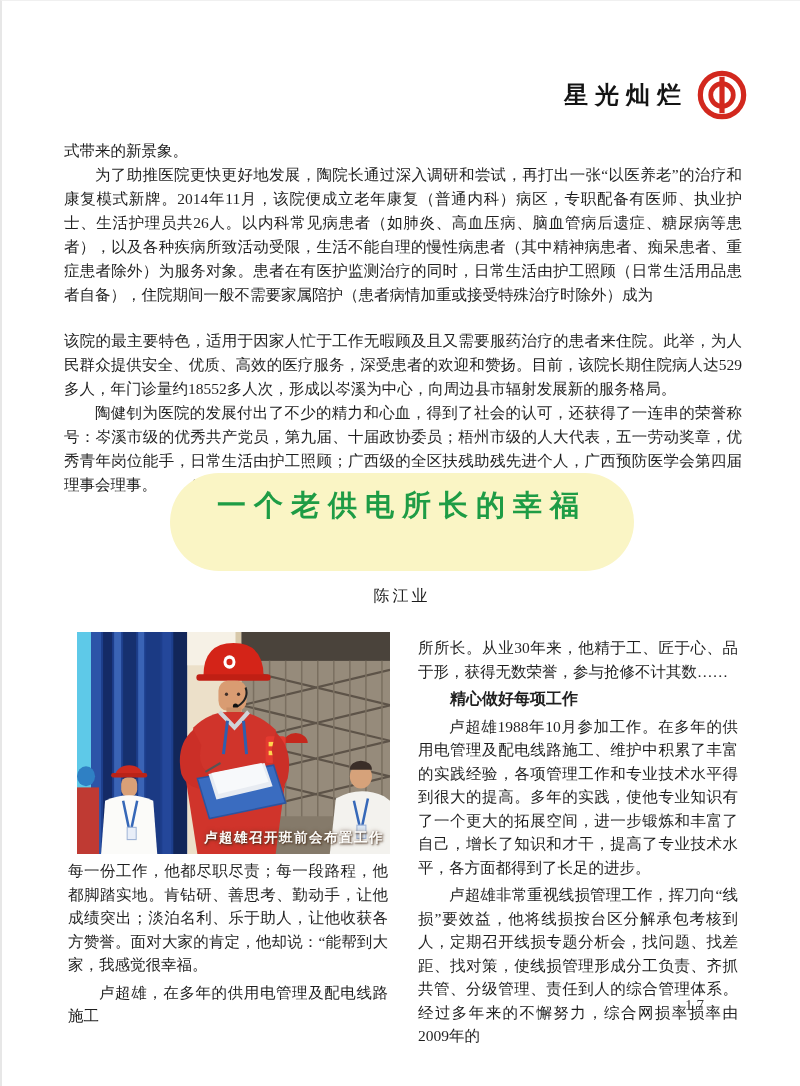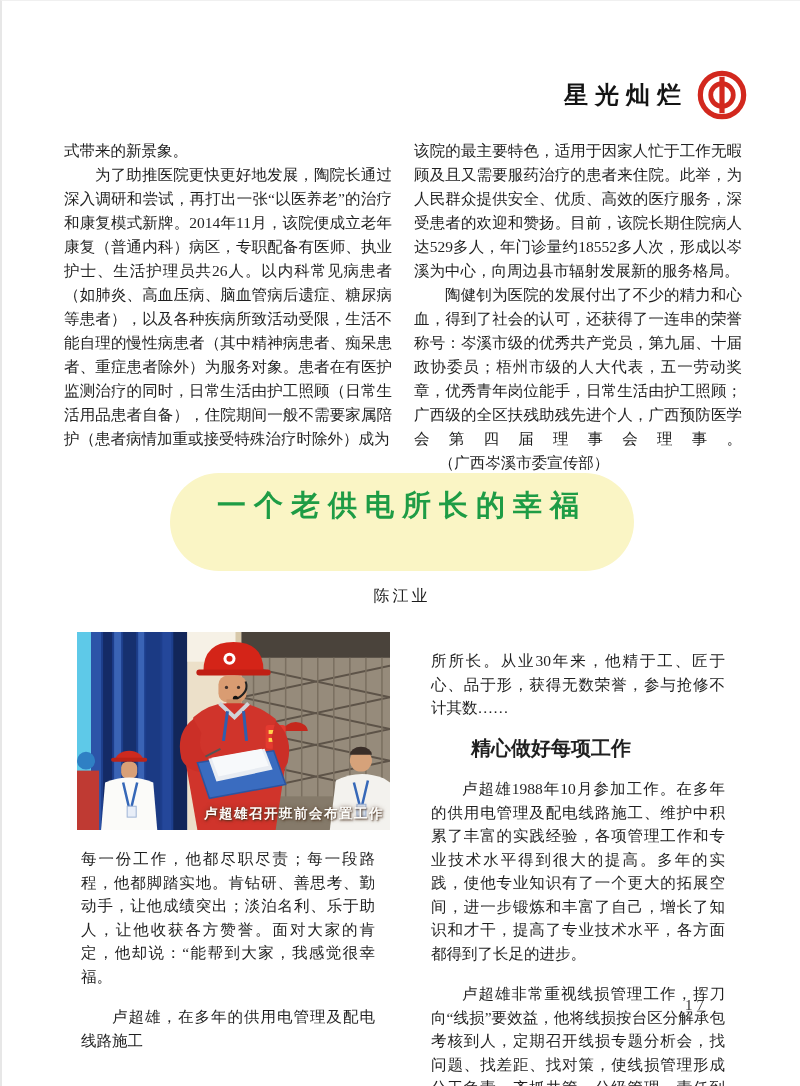--- a/index.html
+++ b/index.html
@@ -7,21 +7,21 @@
     position:relative;width:800px;height:1086px;background:#fff;
     border-left:2px solid #e7e7e7;border-top:1px solid #f0f0f0;
     box-sizing:border-box;overflow:hidden;
     font-family:"Liberation Serif","DejaVu Serif",serif;color:#1f1f1f;
   }
   
   .masthead-row{position:absolute;top:68px;right:52px;display:flex;align-items:center;}
   .masthead{font-size:24px;font-weight:bold;letter-spacing:7px;color:#141414;margin-right:8px;}
   .logo{width:52px;height:52px;display:block;}
   
-  .top-columns{position:absolute;top:138px;left:62px;width:678px;display:flex;gap:22px;}
+  .top-columns{position:absolute;top:138px;left:62px;width:678px;display:flex;gap:22px;flex-direction:column;}
   .col{flex:1;min-width:0;font-size:15.5px;line-height:24px;text-align:justify;}
   .col p{margin:0;}
   .col p.indent{text-indent:2em;}
   .byline{margin-left:1.6em;white-space:nowrap;}
   
   .title-box{
     position:absolute;top:472px;left:168px;width:464px;height:98px;
     background:#faf5c5;border-radius:49px;text-align:center;box-sizing:border-box;padding-top:13px;
   }
   .article-title{
@@ -31,28 +31,28 @@
   .article-subtitle{
     font-size:17px;font-weight:bold;letter-spacing:2px;color:#161616;margin-top:11px;
     font-family:"Liberation Sans","DejaVu Sans",sans-serif;
   }
   .author{position:absolute;top:585px;left:0;width:800px;text-align:center;
     font-size:16px;letter-spacing:3px;color:#1c1c1c;
     font-family:"Liberation Sans","DejaVu Sans",sans-serif;}
   
   .article-columns{position:absolute;top:631px;left:62px;width:678px;display:flex;gap:22px;}
   .acol{flex:1;min-width:0;font-size:15.5px;line-height:23.5px;text-align:justify;}
-  .acol p{margin:17px;}
+  .acol p{margin:4px;}
   .acol p.indent{text-indent:2em;}
   .section-heading{
     font-family:"Liberation Sans","DejaVu Sans",sans-serif;font-weight:bold;
-    text-indent:2em;font-size:20px;margin:0;
+    text-indent:2em;font-size:16px;margin:0;
   }
   
-  .photo{position:relative;width:313px;height:198px;margin-left:13px;margin-bottom:5px;}
+  .photo{position:relative;width:313px;height:222px;margin-left:13px;margin-bottom:5px;}
   .photo svg{display:block;width:100%;height:100%;}
   .photo-caption{
     position:absolute;right:6px;bottom:5px;color:#fdfdfb;font-weight:bold;
     font-size:13.5px;letter-spacing:1.5px;
     text-shadow:1px 1px 2px rgba(70,45,25,.9),0 0 4px rgba(80,50,30,.6);
   }
   
   .pagenum{position:absolute;top:996px;left:683px;font-size:15px;letter-spacing:4px;color:#333;}
 </style>
 </head>

